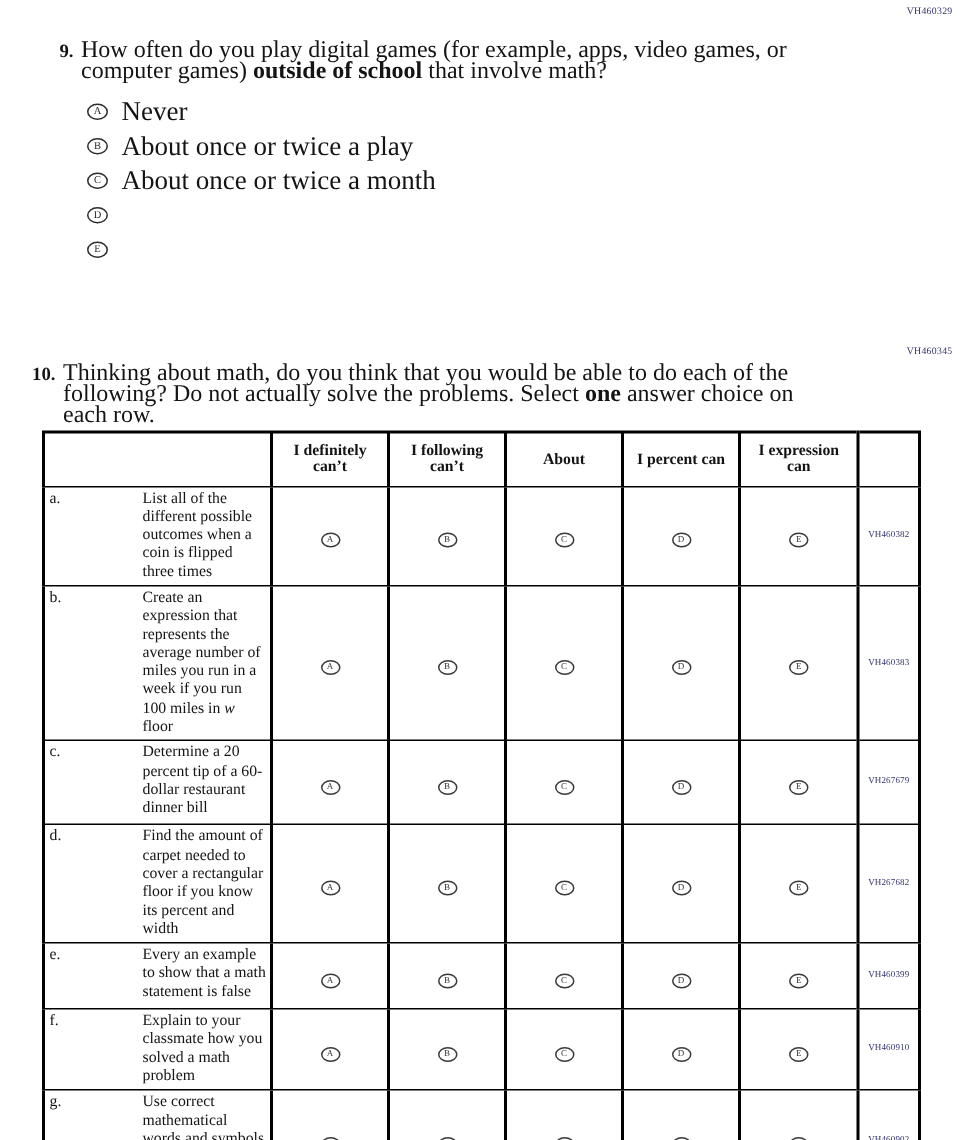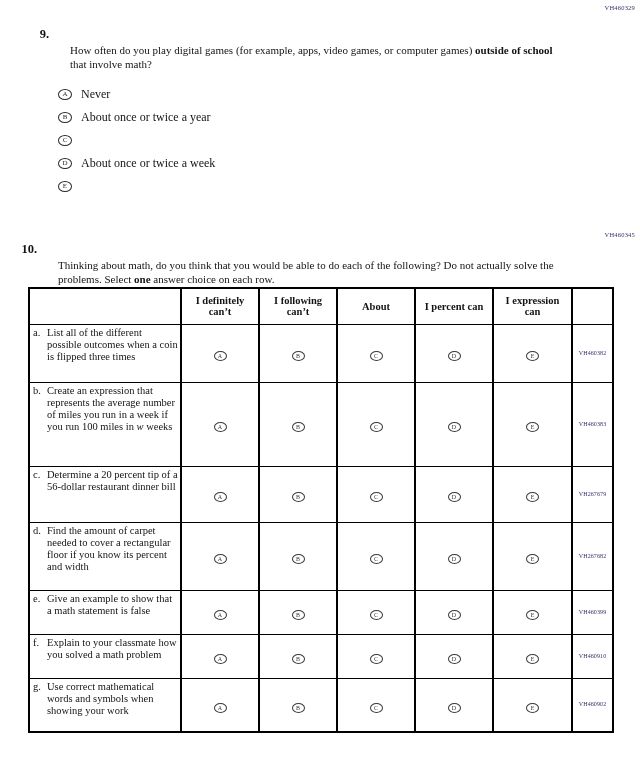--- a/index.html
+++ b/index.html
@@ -37,22 +37,22 @@
     flex: none;
     width: 25px;
     text-align: right;
     font-weight: bold;
     font-size: 12.5px;
     line-height: 14px;
     padding-right: 5px;
   }
   .qbody { flex: 1; }
   .qtext {
-    margin: 16px;
-    font-size: 11px;
+    margin: 0;
+    font-size: 16px;
     line-height: 14px;
     max-width: 512px;
   }
   .options { margin-top: 12px; }
   .option {
     display: flex;
     align-items: center;
     margin-bottom: 9px;
     height: 14px;
   }
@@ -69,21 +69,21 @@
   .q-bubble {
     flex: none;
     width: 14px;
     height: 11px;
     font-size: 7px;
     line-height: 7px;
     margin-left: 4px;
     margin-right: 9px;
   }
   .option-label {
-    font-size: 12px;
+    font-size: 18px;
     line-height: 14px;
     white-space: nowrap;
   }
 
   #q10-table {
     position: absolute;
     top: 287px;
     left: 28px;
     width: 584px;
     border-collapse: collapse;
@@ -122,21 +122,21 @@
     line-height: 12.3px;
   }
   .label-wrap {
     display: flex;
     padding: 2px 2px 2px 3px;
   }
   .row-letter {
     flex: none;
     width: 14px;
   }
-  .row-text { flex: 1; }
+  .row-text { flex: 1; margin-left: 48px; }
 
   td.bubble-cell {
     text-align: center;
     vertical-align: middle;
   }
   .t-bubble {
     width: 13px;
     height: 10px;
     font-size: 6px;
     line-height: 6px;
@@ -163,28 +163,28 @@
     <div class="qnum">9.</div>
     <div class="qbody">
       <p class="qtext"><span>How often do you play digital games (for example, apps, video games, or computer games) </span><b>outside of school</b><span> that involve math?</span></p>
       <div class="options" id="q9-options">
           <div class="option">
             <span class="bubble q-bubble">A</span>
             <span class="option-label">Never</span>
           </div>
           <div class="option">
             <span class="bubble q-bubble">B</span>
-            <span class="option-label">About once or twice a year</span>
+            <span class="option-label">About once or twice a play</span>
           </div>
           <div class="option">
             <span class="bubble q-bubble">C</span>
+            <span class="option-label">About once or twice a month</span>
           </div>
           <div class="option">
             <span class="bubble q-bubble">D</span>
-            <span class="option-label">About once or twice a week</span>
           </div>
           <div class="option">
             <span class="bubble q-bubble">E</span>
           </div>
         </div>
     </div>
   </div>
 
   <div class="page-code" id="code-q10">VH460345</div>
 
@@ -228,35 +228,35 @@
           <td class="bubble-cell"><span class="bubble t-bubble">B</span></td>
           <td class="bubble-cell"><span class="bubble t-bubble">C</span></td>
           <td class="bubble-cell"><span class="bubble t-bubble">D</span></td>
           <td class="bubble-cell"><span class="bubble t-bubble">E</span></td>
           <td class="code-cell">VH460382</td>
         </tr>
         <tr>
           <td class="label-cell">
             <div class="label-wrap">
               <span class="row-letter">b.</span>
-              <span class="row-text"><span>Create an expression that represents the average number of miles you run in a week if you run 100 miles in </span><i>w</i><span> weeks</span></span>
+              <span class="row-text"><span>Create an expression that represents the average number of miles you run in a week if you run 100 miles in </span><i>w</i><span> floor</span></span>
             </div>
           </td>
           <td class="bubble-cell"><span class="bubble t-bubble">A</span></td>
           <td class="bubble-cell"><span class="bubble t-bubble">B</span></td>
           <td class="bubble-cell"><span class="bubble t-bubble">C</span></td>
           <td class="bubble-cell"><span class="bubble t-bubble">D</span></td>
           <td class="bubble-cell"><span class="bubble t-bubble">E</span></td>
           <td class="code-cell">VH460383</td>
         </tr>
         <tr>
           <td class="label-cell">
             <div class="label-wrap">
               <span class="row-letter">c.</span>
-              <span class="row-text"><span>Determine a 20 percent tip of a 56-dollar restaurant dinner bill</span></span>
+              <span class="row-text"><span>Determine a 20 percent tip of a 60-dollar restaurant dinner bill</span></span>
             </div>
           </td>
           <td class="bubble-cell"><span class="bubble t-bubble">A</span></td>
           <td class="bubble-cell"><span class="bubble t-bubble">B</span></td>
           <td class="bubble-cell"><span class="bubble t-bubble">C</span></td>
           <td class="bubble-cell"><span class="bubble t-bubble">D</span></td>
           <td class="bubble-cell"><span class="bubble t-bubble">E</span></td>
           <td class="code-cell">VH267679</td>
         </tr>
         <tr>
@@ -270,21 +270,21 @@
           <td class="bubble-cell"><span class="bubble t-bubble">B</span></td>
           <td class="bubble-cell"><span class="bubble t-bubble">C</span></td>
           <td class="bubble-cell"><span class="bubble t-bubble">D</span></td>
           <td class="bubble-cell"><span class="bubble t-bubble">E</span></td>
           <td class="code-cell">VH267682</td>
         </tr>
         <tr>
           <td class="label-cell">
             <div class="label-wrap">
               <span class="row-letter">e.</span>
-              <span class="row-text"><span>Give an example to show that a math statement is false</span></span>
+              <span class="row-text"><span>Every an example to show that a math statement is false</span></span>
             </div>
           </td>
           <td class="bubble-cell"><span class="bubble t-bubble">A</span></td>
           <td class="bubble-cell"><span class="bubble t-bubble">B</span></td>
           <td class="bubble-cell"><span class="bubble t-bubble">C</span></td>
           <td class="bubble-cell"><span class="bubble t-bubble">D</span></td>
           <td class="bubble-cell"><span class="bubble t-bubble">E</span></td>
           <td class="code-cell">VH460399</td>
         </tr>
         <tr>

